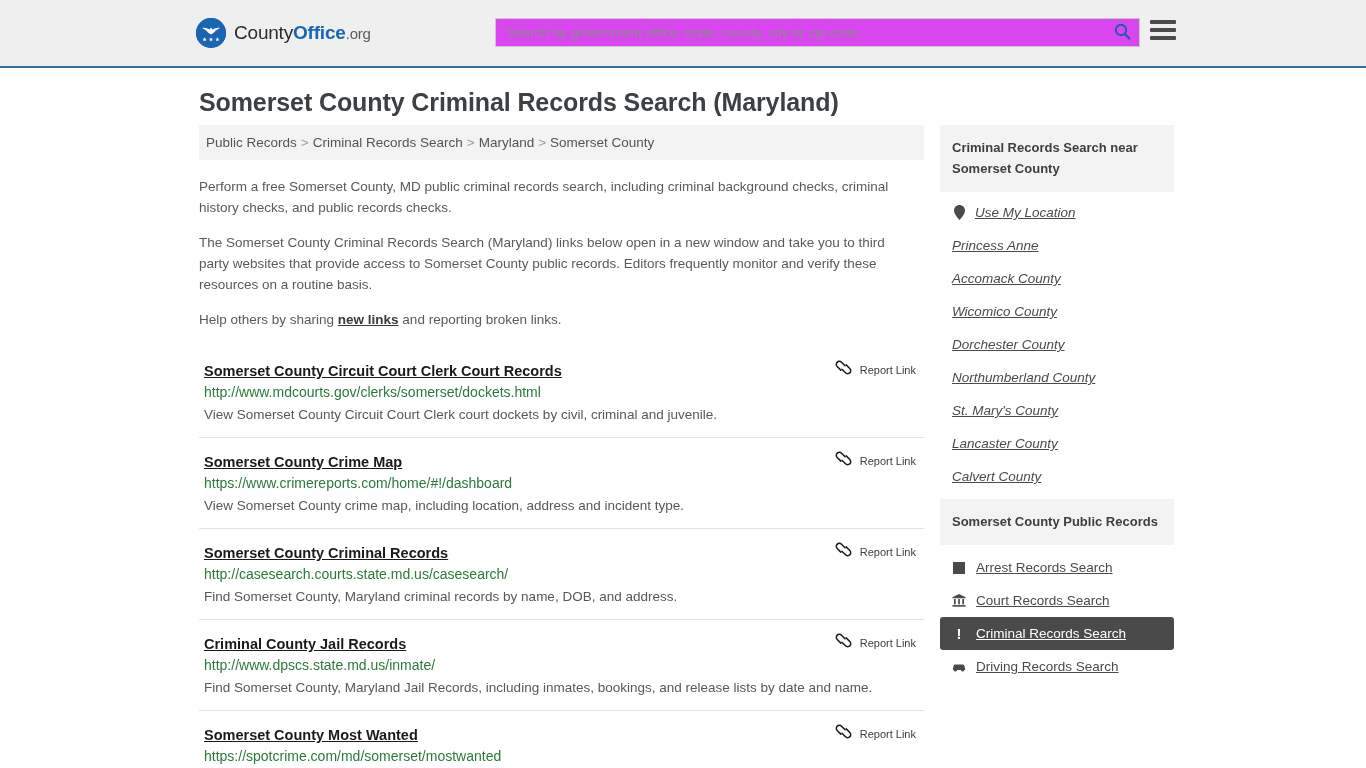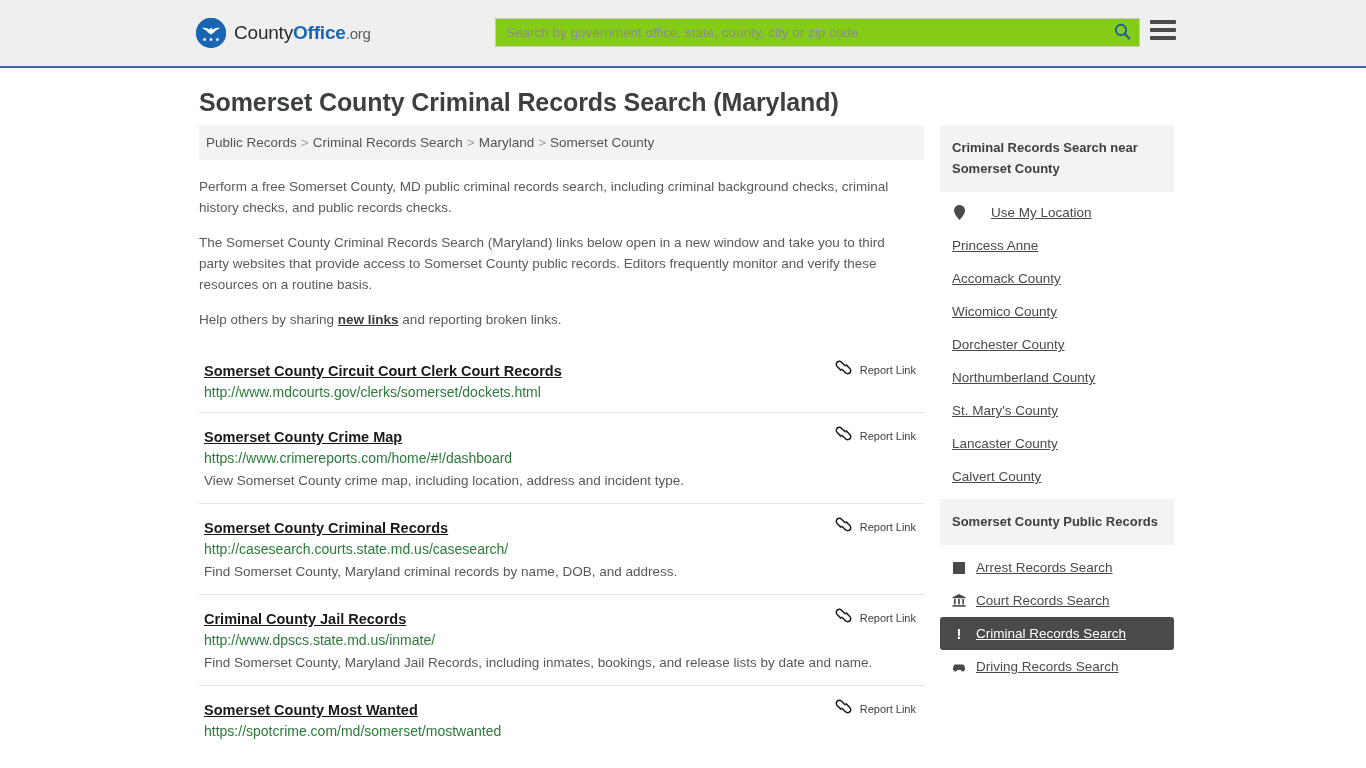--- a/index.html
+++ b/index.html
@@ -45,21 +45,21 @@
   .bt-1 { color: #2b2b2b; }
   .bt-2 { color: #1866b3; font-weight: bold; }
   .bt-3 { color: #5c5c5c; font-size: 15px; }
 
   .search-wrap {
     position: absolute;
     left: 495px;
     top: 18px;
     width: 645px;
     height: 29px;
-    background: #84cc16;
+    background: #d946ef;
     border: 1px solid #c8c8c8;
     display: flex;
     align-items: center;
   }
   .search-input {
     flex: 1;
     height: 100%;
     border: 0;
     outline: 0;
     padding: 0 10px;
@@ -189,23 +189,24 @@
     padding: 12px 10px 13px 12px;
     font-size: 13px;
     font-weight: bold;
     color: #3c4043;
     line-height: 21px;
   }
   .side-list { padding: 4px 0 0 12px; }
   .side-item {
     display: flex;
     align-items: center;
-    gap: 25px;
+    gap: 9px;
     padding: 9px 0 9px 0;
     cursor: pointer;
+    font-style: italic;
   }
   .side-item a, .side-link {
     font-size: 13.5px;
     color: #4a4a4a;
     text-decoration: underline;
   }
   .side-icon {
     width: 14px;
     display: flex;
     align-items: center;
@@ -310,20 +311,21 @@
                   <path d="M2.2 2.2 a3 3 0 0 1 4.3 0 l3.6 3.6" fill="none" stroke="#1a1a1a" stroke-width="1.5" stroke-linecap="round"></path>
                   <path d="M2.2 2.2 a3 3 0 0 0 0 4.3 l3.6 3.6" fill="none" stroke="#1a1a1a" stroke-width="1.5" stroke-linecap="round"></path>
                   <path d="M14.8 12.8 a3 3 0 0 1-4.3 0 l-3.6-3.6" fill="none" stroke="#1a1a1a" stroke-width="1.5" stroke-linecap="round"></path>
                   <path d="M14.8 12.8 a3 3 0 0 0 0-4.3 l-3.6-3.6" fill="none" stroke="#1a1a1a" stroke-width="1.5" stroke-linecap="round"></path>
                 </svg>
               </span>
               <span class="report-label">Report Link</span>
             </div>
           </div>
           <div class="result-url">http://www.mdcourts.gov/clerks/somerset/dockets.html</div>
+          <div class="result-desc">View Somerset County Circuit Court Clerk court dockets by civil, criminal and juvenile.</div>
         </div>
 
         <div class="result">
           <div class="result-head">
             <a class="result-title" href="#">Somerset County Crime Map</a>
             <div class="report">
               <span>
                 <svg width="17" height="15" viewBox="0 0 17 15">
                   <path d="M2.2 2.2 a3 3 0 0 1 4.3 0 l3.6 3.6" fill="none" stroke="#1a1a1a" stroke-width="1.5" stroke-linecap="round"></path>
                   <path d="M2.2 2.2 a3 3 0 0 0 0 4.3 l3.6 3.6" fill="none" stroke="#1a1a1a" stroke-width="1.5" stroke-linecap="round"></path>

